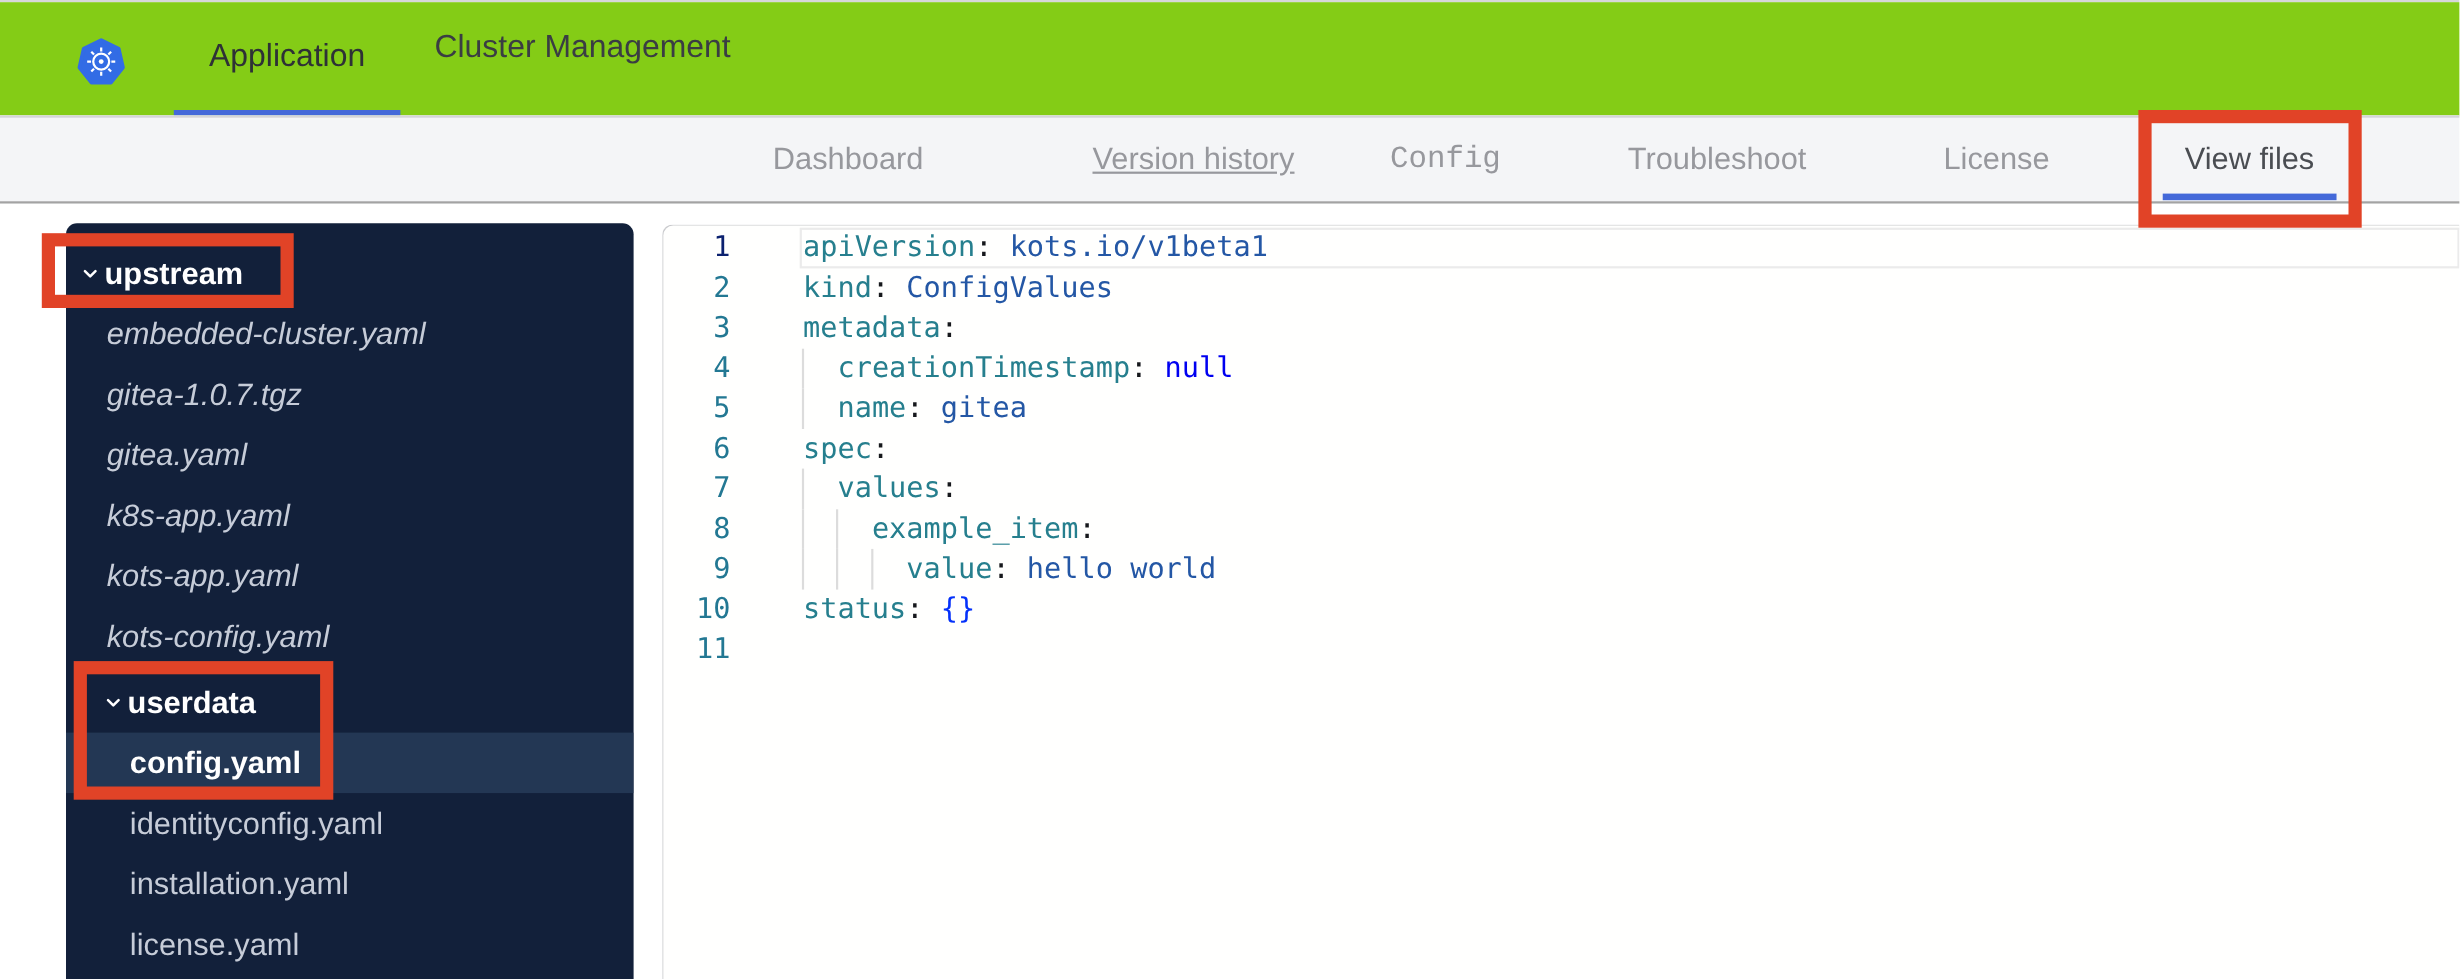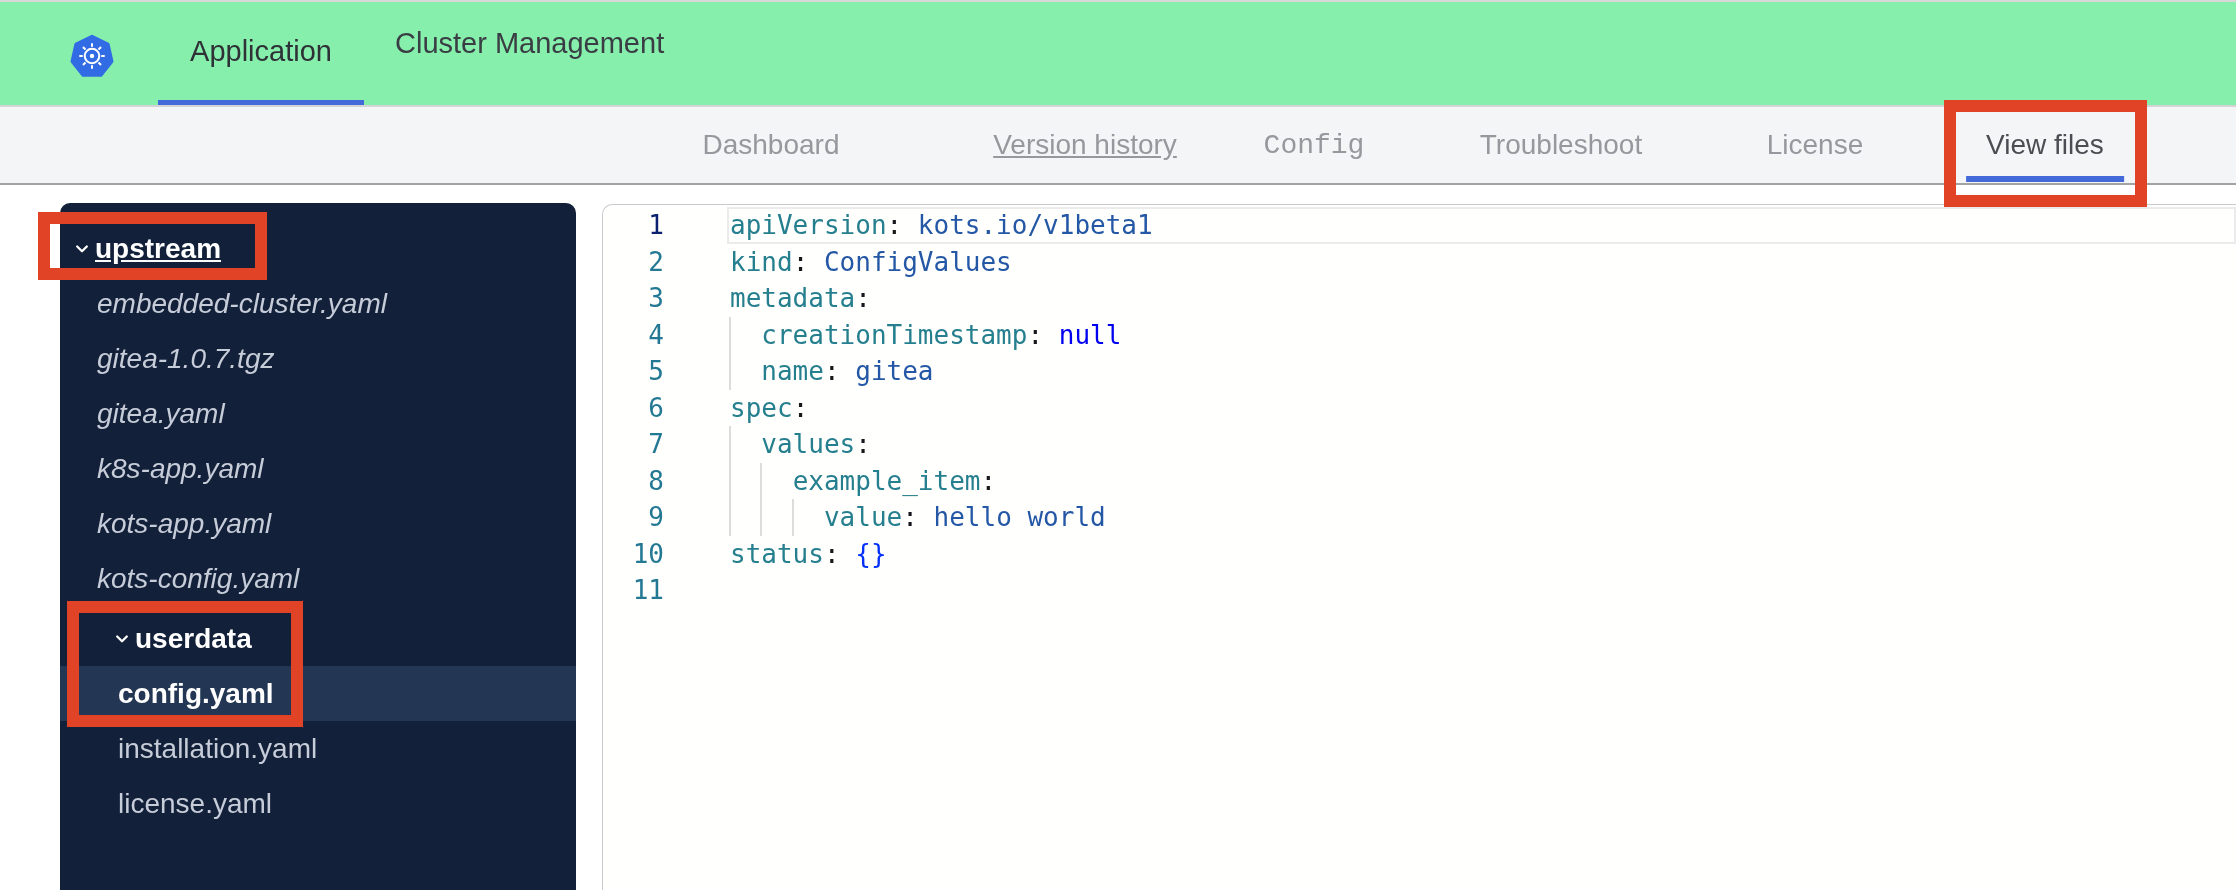--- a/index.html
+++ b/index.html
@@ -7,21 +7,21 @@
     width:2236px;height:890px;overflow:hidden;background:#ffffff;
     font-family:"Liberation Sans", sans-serif;
     -webkit-font-smoothing:antialiased;
   }
   #app{position:relative;width:2236px;height:890px;}
 
   
   .topline{position:absolute;top:0;left:0;right:0;height:2px;background:#d7d7d9;}
 
   
-  .topbar{position:absolute;top:2px;left:0;right:0;height:103px;background:#86efac;}
+  .topbar{position:absolute;top:2px;left:0;right:0;height:103px;background:#84cc16;}
   .logo{position:absolute;left:70px;top:31px;width:44px;height:46px;}
   .topbar-tabs{position:absolute;left:158px;top:0;height:103px;display:flex;align-items:stretch;}
   .topbar-tab{
     display:flex;align-items:center;justify-content:center;
     font-size:29px;color:#3a3d43;cursor:pointer;box-sizing:border-box;
   }
   .topbar-tab.active{width:206px;color:#2e3136;border-bottom:5px solid var(--accent);}
   .topbar-tab:not(.active){margin-left:31px;padding-bottom:20px;}
 
   
@@ -43,23 +43,23 @@
     position:absolute;left:60px;top:203px;width:516px;bottom:0;
     background:var(--sidebar-bg);border-radius:10px 10px 0 0;
     padding-top:18px;box-sizing:border-box;overflow:hidden;
   }
   .tree-row{
     height:55px;display:flex;align-items:center;
     font-size:28px;color:var(--file-text);cursor:pointer;white-space:nowrap;
   }
   .tree-row.folder{color:#ffffff;font-weight:700;}
   .tree-row.selected{background:var(--selected-bg);color:#ffffff;font-weight:700;}
-  .tree-row.d0.folder{padding-left:12px;text-decoration:underline;}
+  .tree-row.d0.folder{padding-left:12px;}
   .tree-row.d1.file{padding-left:37px;font-style:italic;}
-  .tree-row.d1.folder{padding-left:33px;margin-top:5px;margin-left:19px;}
+  .tree-row.d1.folder{padding-left:33px;margin-top:5px;}
   .tree-row.d2.file{padding-left:58px;}
   .chev{flex:none;width:20px;height:20px;margin-right:3px;}
 
   
   .editor{
     position:absolute;left:602px;top:204px;right:0;bottom:0;
     background:#fffffe;border:1px solid #c9cacd;border-right:none;border-bottom:none;
     border-radius:10px 0 0 0;box-sizing:border-box;padding-top:2px;overflow:hidden;
     font-family:"DejaVu Sans Mono", monospace;font-size:26px;
   }
@@ -169,20 +169,23 @@
       <div class="tree-row folder d1">
         <svg viewBox="0 0 20 20" class="chev">
           <polyline points="5.2,7.5 10,12.3 14.8,7.5" fill="none" stroke="#ffffff" stroke-width="2.3" stroke-linecap="round" stroke-linejoin="round"></polyline>
         </svg>
         <span>userdata</span>
       </div>
       <div class="tree-row file d2 selected">
         <span>config.yaml</span>
       </div>
       <div class="tree-row file d2">
+        <span>identityconfig.yaml</span>
+      </div>
+      <div class="tree-row file d2">
         <span>installation.yaml</span>
       </div>
       <div class="tree-row file d2">
         <span>license.yaml</span>
       </div>
     </div>
 
   <div class="editor" id="code-editor">
       <div class="code-line active"><div class="ln">1</div><div class="lc"><span><span class="tok-key">apiVersion</span><span class="tok-colon">:</span><span class="tok-value"> kots.io/v1beta1</span></span></div></div>
       <div class="code-line"><div class="ln">2</div><div class="lc"><span><span class="tok-key">kind</span><span class="tok-colon">:</span><span class="tok-value"> ConfigValues</span></span></div></div>

